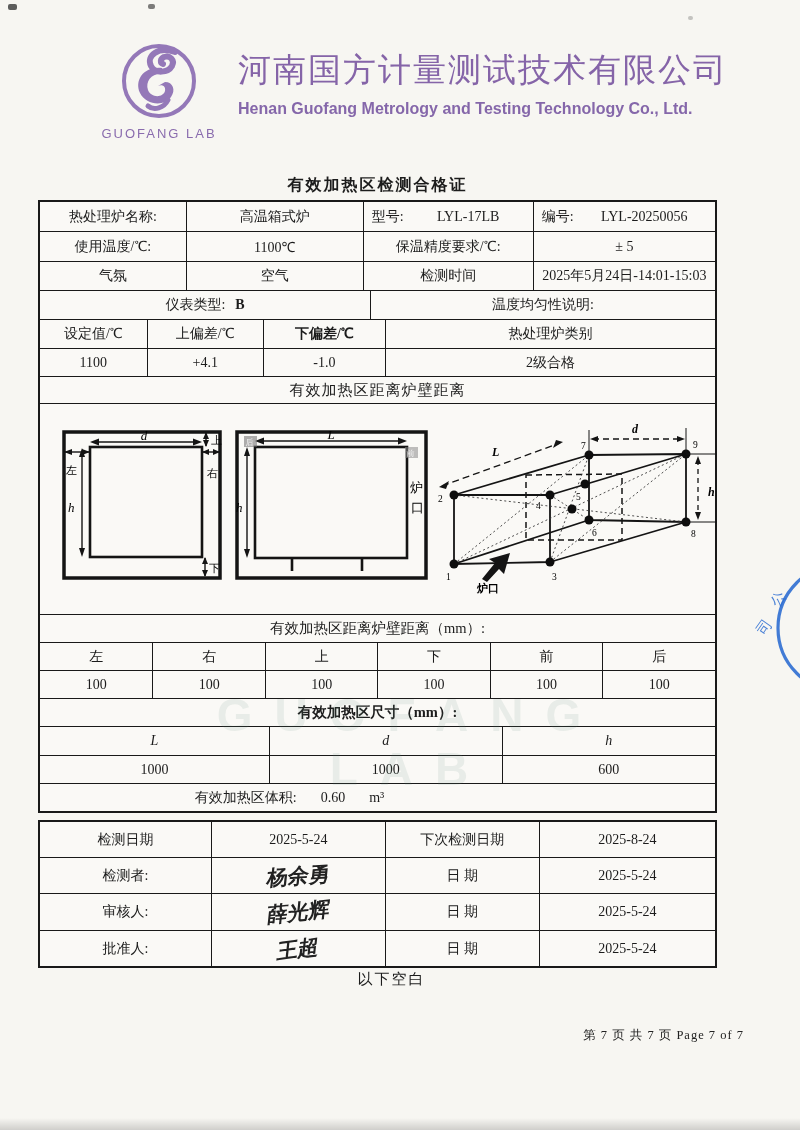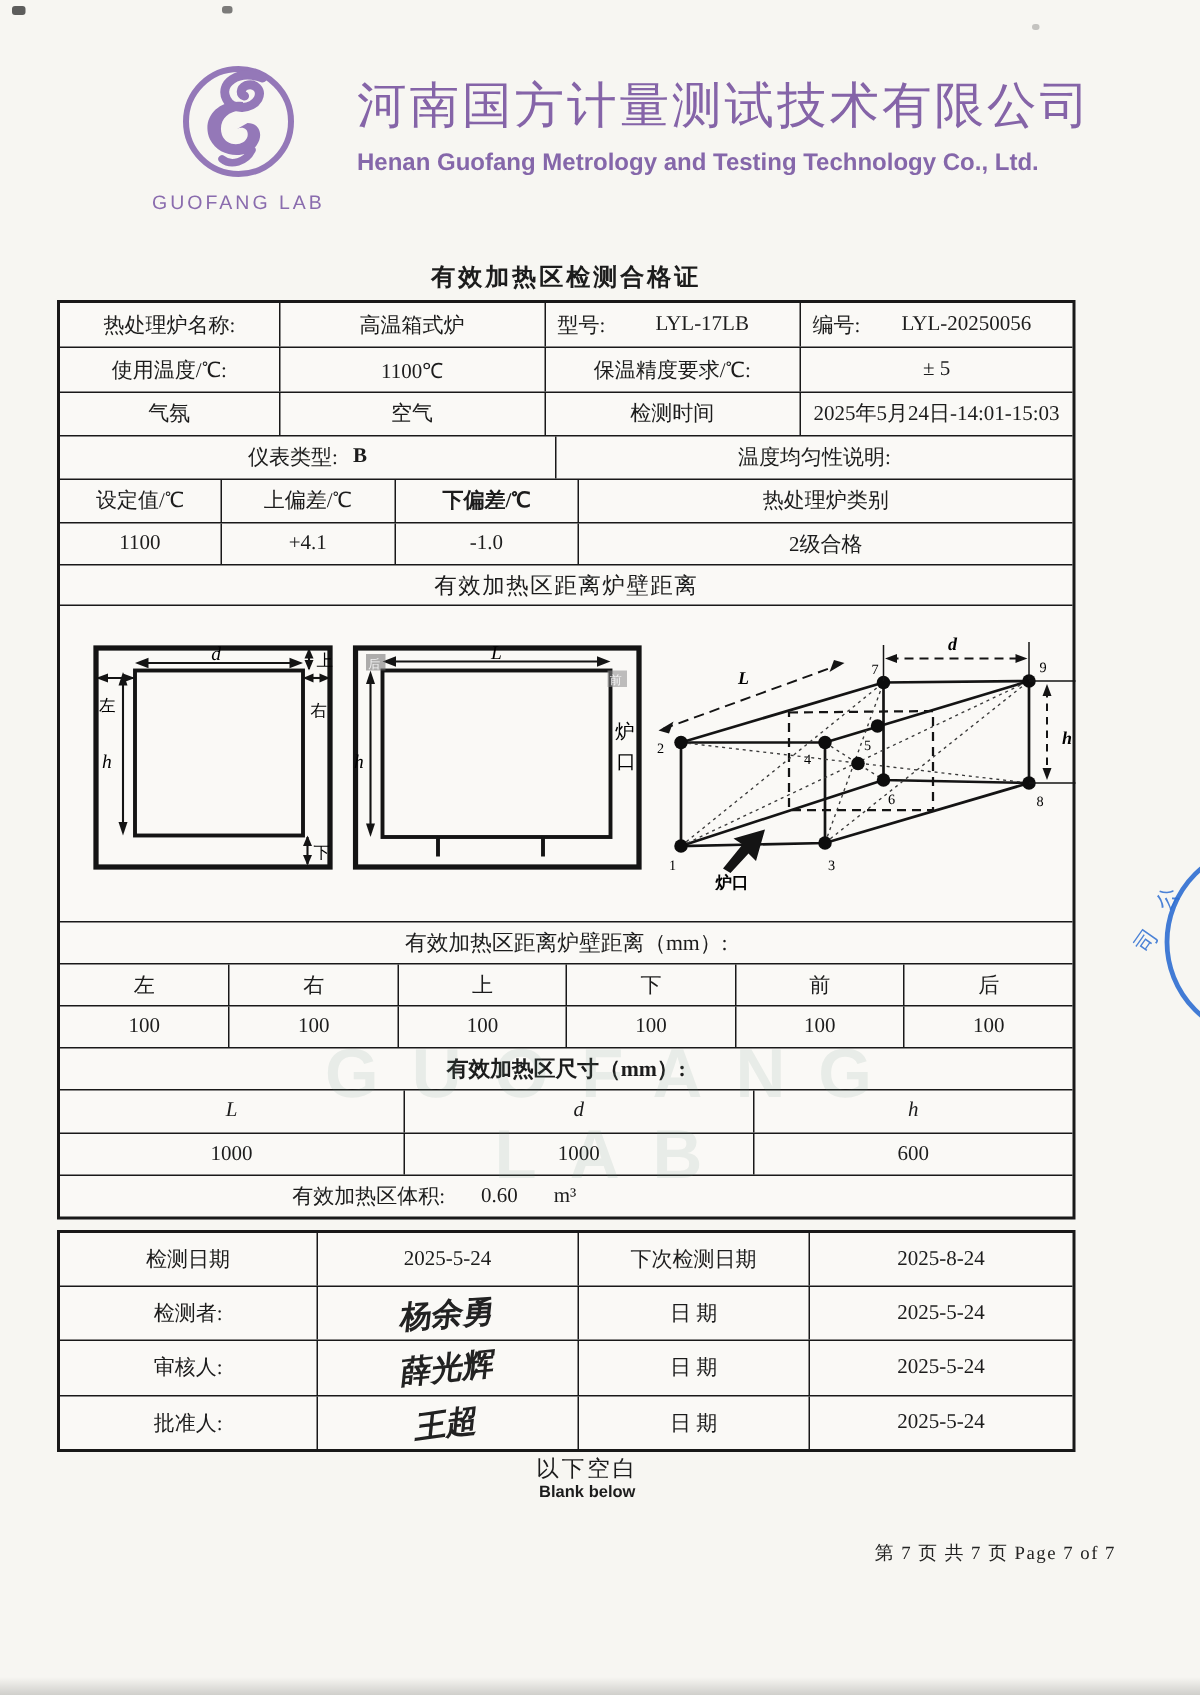--- a/index.html
+++ b/index.html
@@ -337,21 +337,20 @@
         <div class="cell" style="width:25.8%;">
           <span class="sig" style="transform:rotate(-8deg) skewX(-14deg);">王超</span>
         </div>
         <div class="cell" style="width:22.8%;">日 期</div>
         <div class="cell" style="width:26.1%;">2025-5-24</div>
       </div>
     </div>
 
     <div class="blank-note">
       <div class="blank-cn">以下空白</div>
-      <div class="blank-en">Blank below</div>
     </div>
   </div>
 
   <div class="watermark">GUOFANG LAB</div>
 
   <svg class="seal" width="50" height="150" viewBox="0 0 50 150">
     <circle cx="90" cy="72" r="64" fill="none" stroke="#2e6ed2" stroke-width="3.2" opacity="0.9"></circle>
     <text x="26" y="52" font-size="15" fill="#2e6ed2" opacity="0.85" transform="rotate(-55 26 52)">公</text>
     <text x="12" y="80" font-size="15" fill="#2e6ed2" opacity="0.85" transform="rotate(-55 12 80)">司</text>
   </svg>

